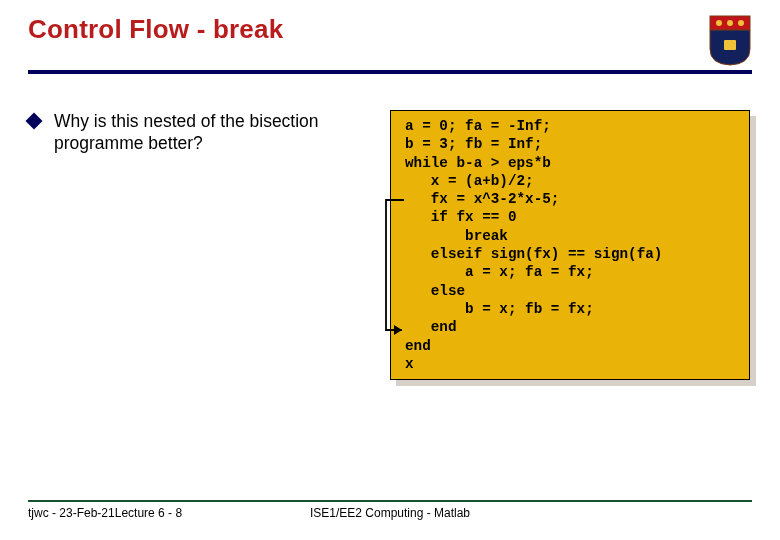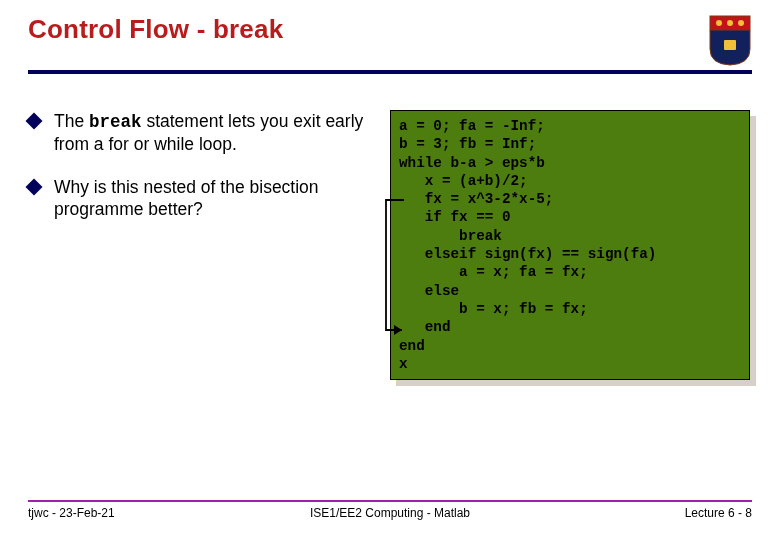--- a/index.html
+++ b/index.html
@@ -11,23 +11,23 @@
   .crest-shield { width: 44px; height: 52px; display: block; }
   .rule { margin: 0 28px 0 28px; border: 0; border-top: 4px solid #00005a; }
   .body { display: flex; padding: 36px 12px 0 28px; gap: 12px; }
   .bullets { width: 350px; font-size: 17.5px; line-height: 1.28; }
   .bullet { display: flex; margin-bottom: 20px; }
   .dia { width: 12px; height: 12px; transform: rotate(45deg); background: #00005a; flex: 0 0 12px; margin-top: 5px; margin-right: 14px; }
   .bullet .text { flex: 1; }
   .bullet .text code { font-family: "Courier New", monospace; font-weight: 700; }
   .codewrap { position: relative; width: 360px; }
   .shadow { position: absolute; top: 6px; left: 6px; right: -6px; bottom: -6px; background: #d6d0c8; }
-  .codebox { position: relative; background: #4d7c0f; border: 1.5px solid #000; padding: 6px 8px; font-family: "Courier New", monospace; font-size: 14.3px; font-weight: 700; line-height: 1.28; white-space: pre; }
+  .codebox { position: relative; background: #eab308; border: 1.5px solid #000; padding: 6px 14px; font-family: "Courier New", monospace; font-size: 14.3px; font-weight: 700; line-height: 1.28; white-space: pre; }
   .arrow-svg { position: absolute; left: -14px; top: 88px; width: 30px; height: 150px; overflow: visible; }
-  .footer { position: absolute; bottom: 20px; left: 0; right: 0; border-top: 2px solid #a21caf; margin: 0 28px; padding-top: 4px; display: flex; justify-content: space-between; font-size: 12px; }
+  .footer { position: absolute; bottom: 20px; left: 0; right: 0; border-top: 2px solid #14532d; margin: 0 28px; padding-top: 4px; display: flex; font-size: 12px; }
   .footer .mid { position: absolute; left: 50%; transform: translateX(-50%); }
   .footer .right { color: #000; }
 </style>
 </head>
 <body>
 <div class="slide">
 
 <div class="header">
   <div class="title">Control Flow - break</div>
   <div class="crest">
@@ -38,24 +38,20 @@
       <circle cx="33" cy="9" r="3" fill="#f0c23a"></circle>
       <path d="M2 16 L42 16 L42 35 Q42 50 22 51 Q2 50 2 35 Z" fill="#12205c" stroke="#7a3b12" stroke-width="1"></path>
       <rect x="16" y="26" width="12" height="10" rx="1" fill="#f0c23a"></rect>
     </svg>
   </div>
 </div>
 <hr class="rule">
 
 <div class="body">
   <div class="bullets">
-    <div class="bullet">
-      <span class="dia"></span>
-      <span class="text"><span>The </span><code>break</code><span> statement lets you exit early from a for or while loop.</span></span>
-    </div>
     <div class="bullet">
       <span class="dia"></span>
       <span class="text">Why is this nested of the bisection programme better?</span>
     </div>
   </div>
 
   <div class="codewrap">
     <div class="shadow"></div>
     <div class="codebox">a = 0; fa = -Inf;
 b = 3; fb = Inf;

